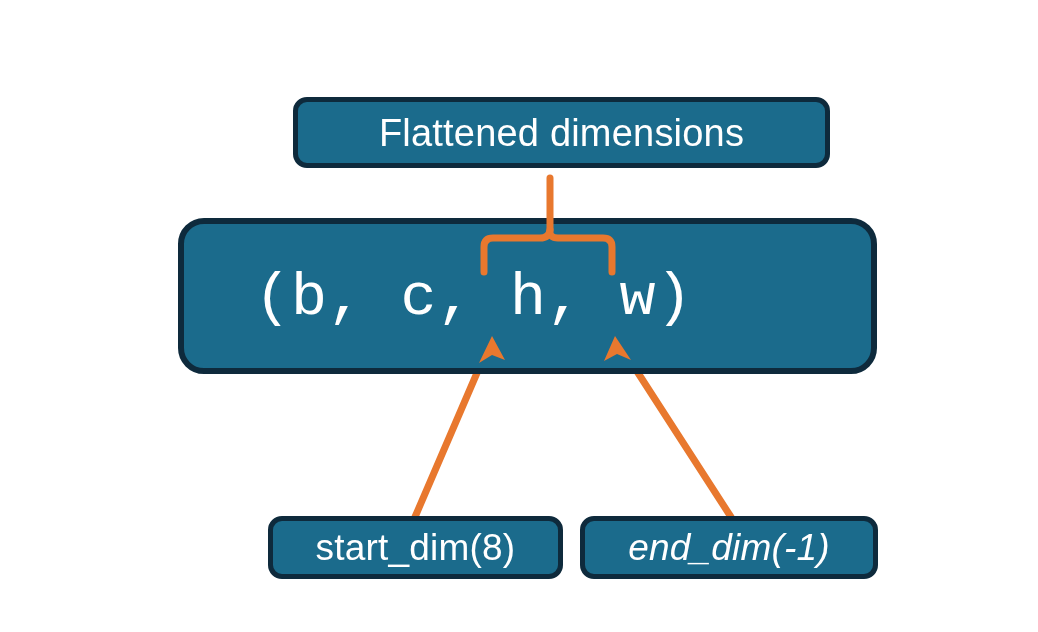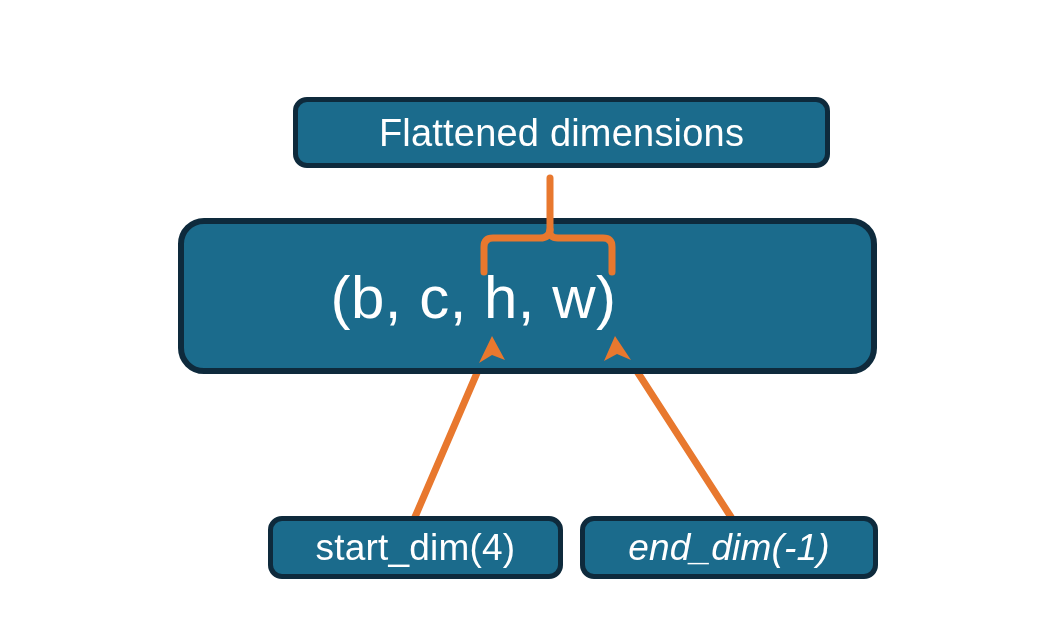--- a/index.html
+++ b/index.html
@@ -43,20 +43,21 @@
     font-size: 38px;
     letter-spacing: 0.2px;
   }
   #node-shape {
     left: 178px;
     top: 218px;
     width: 699px;
     height: 156px;
     border-radius: 26px;
     border-width: 6px;
+    font-family: Liberation Mono, monospace;
   }
   #node-shape .node-label {
     font-size: 60px;
     position: relative;
     top: 2px;
     left: -54px;
     letter-spacing: 0.5px;
   }
   #node-start-dim {
     left: 268px;
@@ -113,21 +114,21 @@
 
   <div class="node" id="node-flattened">
     <span class="node-label">Flattened dimensions</span>
   </div>
 
   <div class="node" id="node-shape">
     <span class="node-label">(b, c, h, w)</span>
   </div>
 
   <div class="node" id="node-start-dim">
-    <span class="node-label">start_dim(4)</span>
+    <span class="node-label">start_dim(8)</span>
   </div>
 
   <div class="node" id="node-end-dim">
     <span class="node-label">end_dim(-1)</span>
   </div>
 
   <svg id="annotations" viewBox="0 0 1038 632">
 
     <g fill="none" stroke="#e8782e" stroke-width="7" stroke-linecap="round" stroke-linejoin="round">
       <path d="M 484 272

